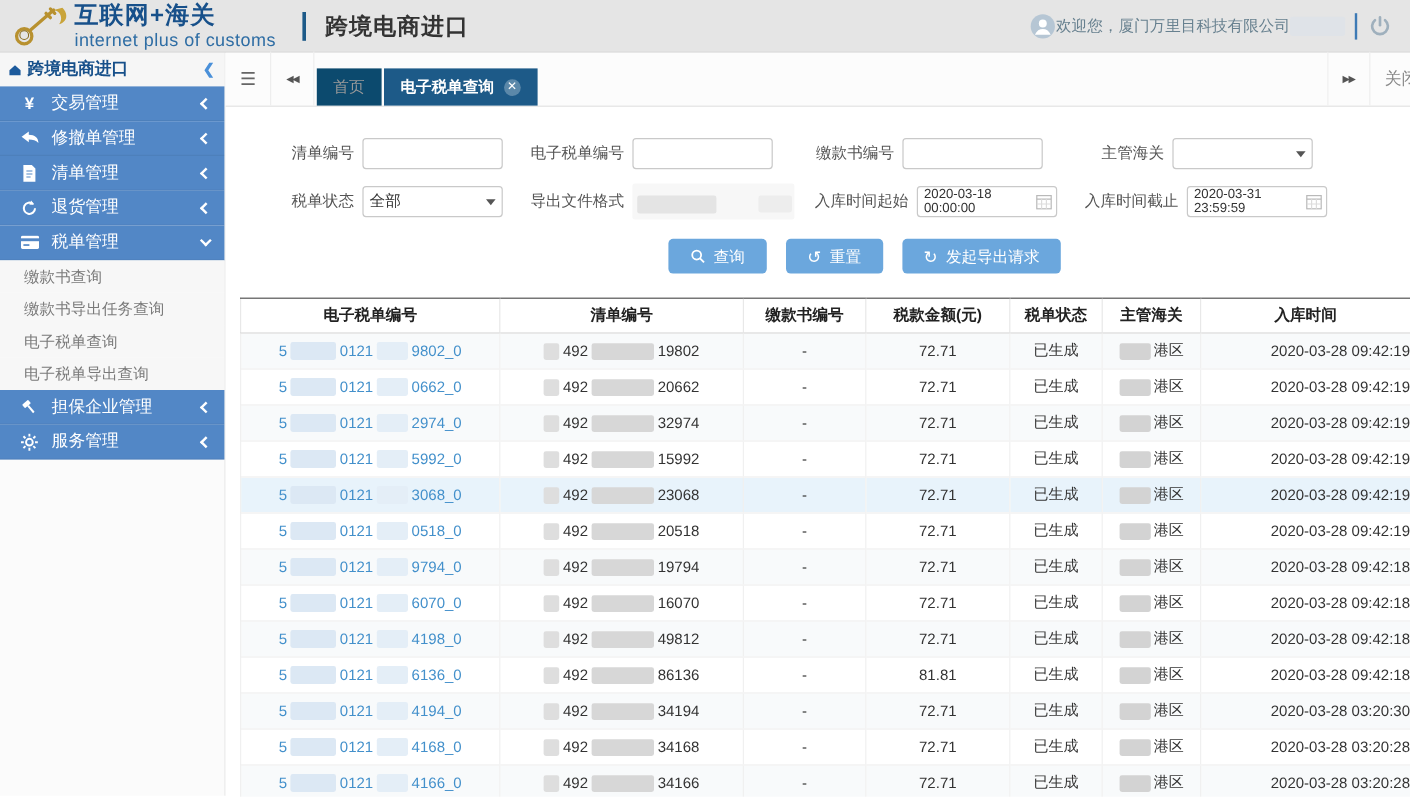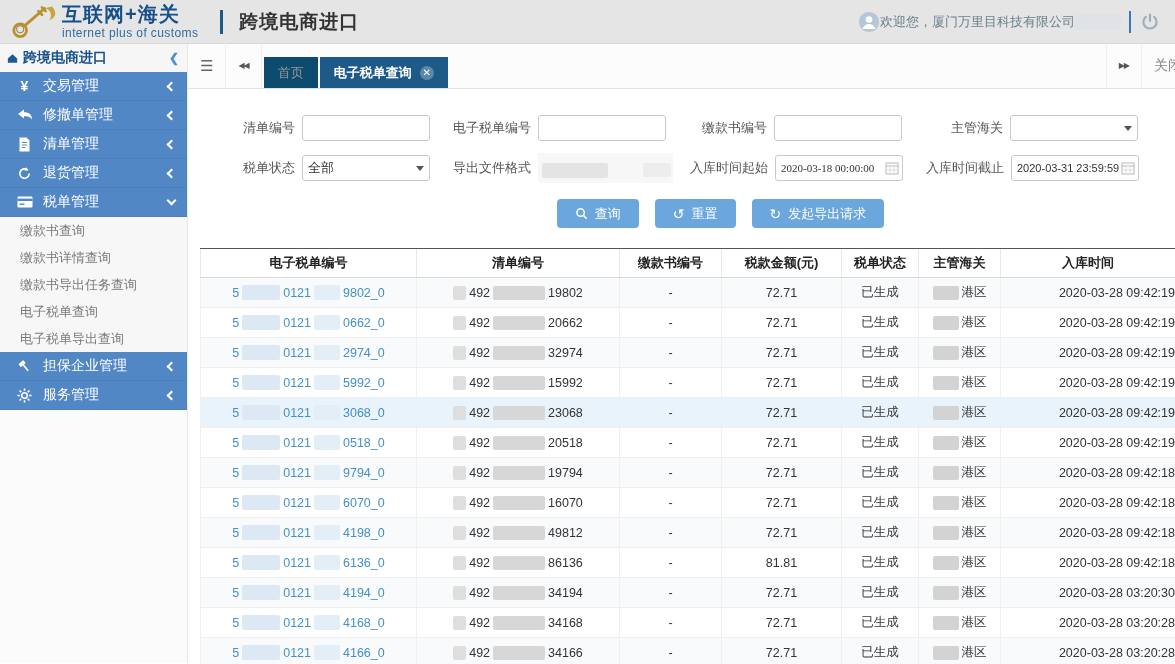--- a/index.html
+++ b/index.html
@@ -5,21 +5,21 @@
   * { box-sizing: border-box; margin: 0; padding: 0; }
   html,body { width:1175px; height:664px; overflow:hidden; }
   body { font-family:"Liberation Sans", sans-serif; background:#fff; font-size:13px; color:#333; }
 
   
   .top-header { height:44px; background:#e5e5e5; border-bottom:1px solid #d6d6d6;
     display:flex; align-items:center; padding:0 14px 0 8px; }
   .logo { width:48px; height:40px; flex:0 0 auto; }
   .brand { margin-left:6px; line-height:1; }
   .brand-title { font-size:20px; font-weight:bold; color:#17508a; letter-spacing:1px; }
-  .brand-sub { font-size:12px; color:#2e6da4; margin-top:3px; letter-spacing:0.4px; }
+  .brand-sub { font-size:15px; color:#2e6da4; margin-top:3px; letter-spacing:0.4px; }
   .v-sep { width:3px; height:24px; background:#1d5a88; margin:0 16px 0 22px; }
   .app-title { font-size:19px; font-weight:bold; color:#333; letter-spacing:1px; }
   .header-right { margin-left:auto; display:flex; align-items:center; }
   .welcome { font-size:13px; color:#67808f; }
   .redact { display:inline-block; background:#dfe3e8; border-radius:2px; }
   .hdr-redact { width:46px; height:16px; }
   .v-sep2 { width:2px; height:22px; background:#3d7ab5; margin:0 8px; }
   .power { width:22px; height:22px; cursor:pointer; }
 
   
@@ -56,21 +56,21 @@
     color:#fff; font-size:10px; line-height:13px; text-align:center; margin-left:8px; font-weight:normal; }
   .tb-right { margin-left:auto; display:flex; align-items:flex-end; height:45px; overflow:hidden; }
   .tb-close-label { height:45px; display:flex; align-items:center; padding:0 4px 0 12px;
     color:#888; font-size:14px; cursor:pointer; border-left:1px solid #eee; width:34px; white-space:nowrap; overflow:hidden; }
 
   
   .query-form { padding:26px 0 0 6px; }
   .form-row { display:flex; margin-bottom:12px; }
   .field { display:flex; align-items:center; }
   .field .lbl { width:108px; text-align:right; font-size:13px; color:#555; padding-right:7px; flex:0 0 auto; }
-  .ctrl { width:128px; height:26px; border:1px solid #c9c9c9; border-radius:3px; background:#fff;
+  .ctrl { width:117px; height:26px; border:1px solid #c9c9c9; border-radius:3px; background:#fff;
     display:flex; align-items:center; padding:0 5px; font-size:12px; color:#333; }
   .ctrl.select { justify-content:space-between; cursor:pointer; }
   .caret { width:0; height:0; border-left:4px solid transparent; border-right:4px solid transparent;
     border-top:5px solid #555; }
   .ctrl.datetime { font-size:11px; justify-content:space-between; padding-right:3px; }
   .cal-icon { flex:0 0 auto; }
   .fmt-zone { width:135px; height:30px; position:relative; background:#f7f7f7; border-radius:2px; }
   .fmt-zone .b1 { position:absolute; left:4px; top:10px; width:66px; height:15px; background:#e4e4e4; border-radius:2px; }
   .fmt-zone .b2 { position:absolute; right:2px; top:10px; width:28px; height:14px; background:#ededed; border-radius:2px; }
 
@@ -191,21 +191,20 @@
             <svg width="16" height="12" viewBox="0 0 16 12">
               <rect x="0.5" y="0.5" width="15" height="11" rx="1.2" fill="#fff"></rect>
               <rect x="0.5" y="2.6" width="15" height="2.4" fill="#5287c6"></rect>
               <rect x="2.5" y="7.5" width="5" height="1.4" fill="#5287c6"></rect>
             </svg>
           </span>
           <span class="mi-label">税单管理</span>
           <span class="chev down"></span>
         </div>
         <div class="submenu-item">缴款书查询</div>
-        <div class="submenu-item">缴款书详情查询</div>
         <div class="submenu-item">缴款书导出任务查询</div>
         <div class="submenu-item">电子税单查询</div>
         <div class="submenu-item">电子税单导出查询</div>
         <div class="menu-item">
           <span class="mi-icon">
             <svg width="15" height="15" viewBox="0 0 16 16">
               <g transform="rotate(-40 8 8)">
                 <rect x="4.5" y="2" width="7" height="4" rx="0.8" fill="#fff"></rect>
                 <rect x="7.2" y="6" width="1.8" height="8" fill="#fff"></rect>
               </g>
@@ -284,21 +283,21 @@
             <span class="caret"></span>
           </div>
         </div>
         <div class="field">
           <span class="lbl">导出文件格式</span>
           <div class="fmt-zone">
             <span class="b1"></span>
               <span class="b2"></span>
           </div>
         </div>
-        <div class="field" style="margin-left:-6px;font-family:Liberation Serif, serif;">
+        <div class="field" style="margin-left:-6px;">
           <span class="lbl">入库时间起始</span>
           <div class="ctrl datetime">
             <span>2020-03-18 00:00:00</span>
             <svg class="cal-icon" width="14" height="14" viewBox="0 0 14 14">
               <rect x="1" y="2" width="12" height="11" fill="none" stroke="#b9b9b9"></rect>
               <line x1="1" y1="5" x2="13" y2="5" stroke="#b9b9b9"></line>
               <line x1="5" y1="5" x2="5" y2="13" stroke="#dcdcdc"></line>
               <line x1="9" y1="5" x2="9" y2="13" stroke="#dcdcdc"></line>
               <line x1="1" y1="9" x2="13" y2="9" stroke="#dcdcdc"></line>
             </svg>

